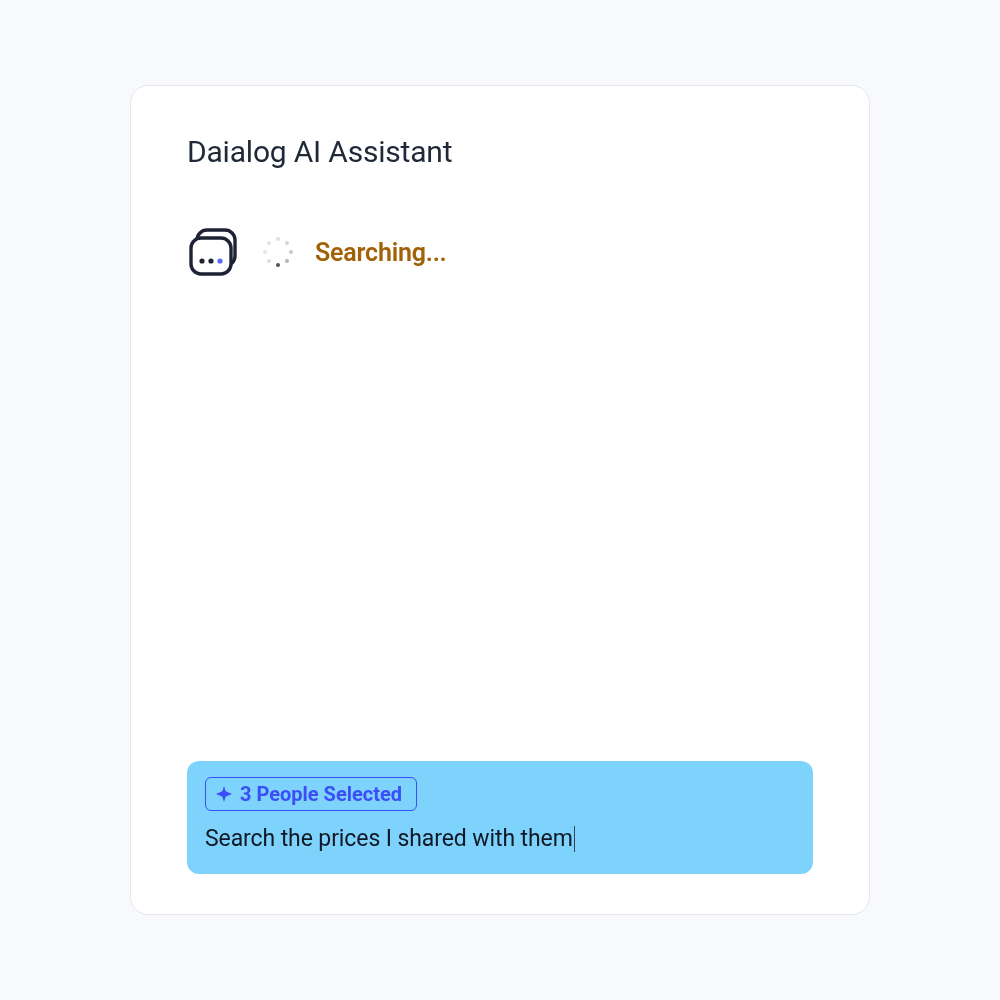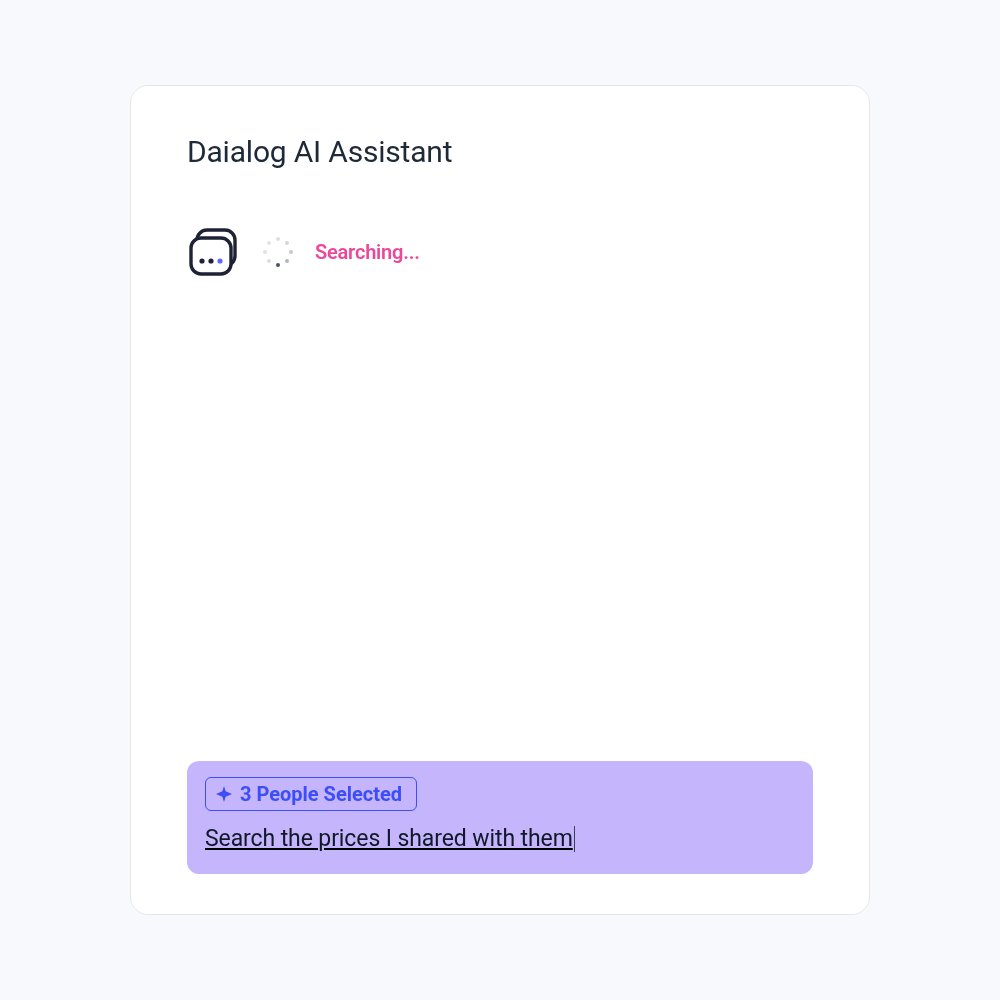--- a/index.html
+++ b/index.html
@@ -48,31 +48,30 @@
     flex-shrink: 0;
   }
   .spinner span {
     position: absolute;
     width: 4.4px;
     height: 4.4px;
     border-radius: 50%;
     background: #9ca3af;
   }
   .status-text {
-    font-size: 20px;
+    font-size: 25px;
     font-weight: 600;
-    color: #ec4899;
+    color: #a16207;
     letter-spacing: -0.2px;
   }
   .composer {
     margin-top: auto;
-    background: #c4b5fd;
+    background: #7dd3fc;
     border-radius: 12px;
     padding: 16px 18px 22px 18px;
-    text-decoration: underline;
   }
   .chip {
     display: inline-flex;
     align-items: center;
     gap: 8px;
     border: 1.5px solid #3b4ef8;
     border-radius: 6px;
     padding: 6px 14px 6px 10px;
     color: #3b4ef8;
     font-weight: 700;

